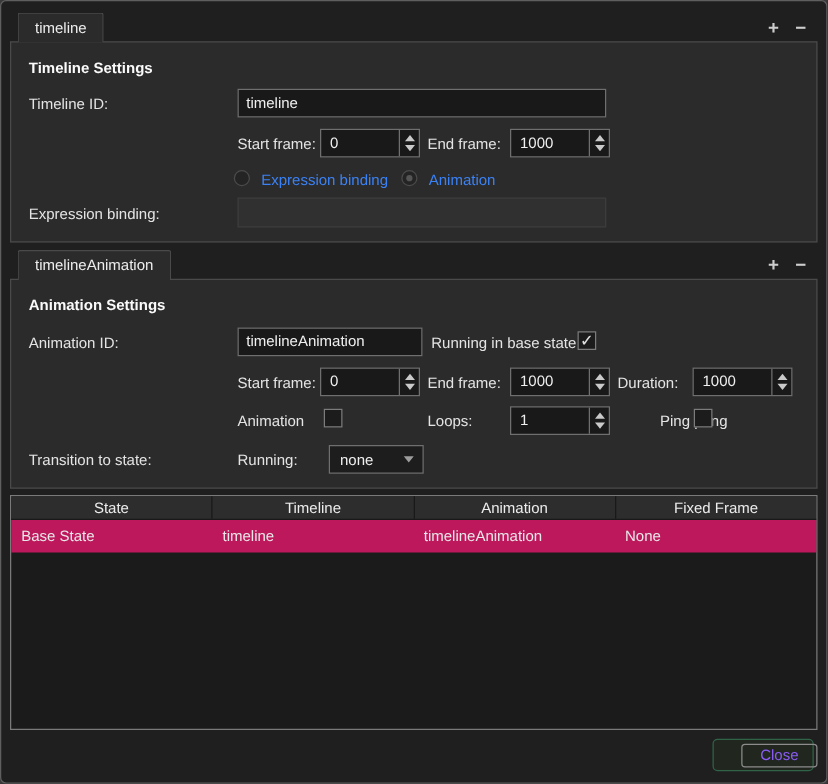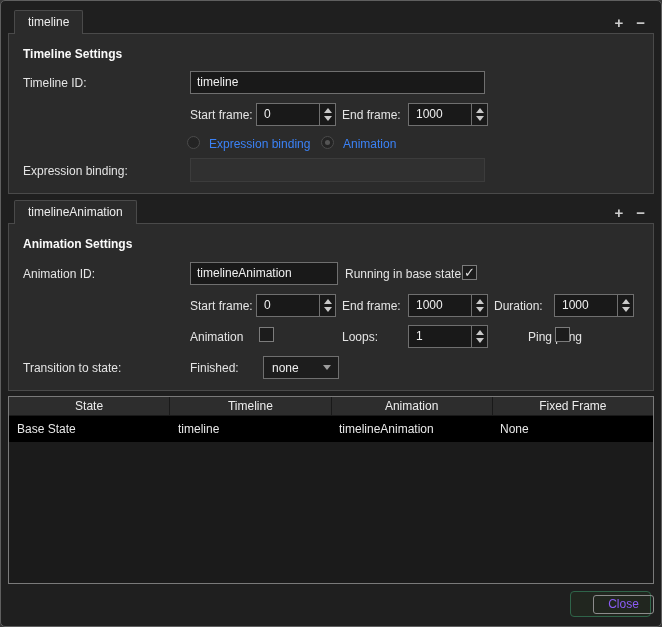--- a/index.html
+++ b/index.html
@@ -140,21 +140,21 @@
     width:646px; height:188px;
     background:#1b1b1b;
     border:1px solid #7a7a7a;
   }
   .thead { display:flex; height:19px; background:#2d2d2d; border-bottom:1px solid #191919; }
   .th {
     flex:1; text-align:center; line-height:18px; color:#ececec;
     border-right:1px solid #191919;
   }
   .th:last-child { border-right:none; }
-  .trow { display:flex; height:26px; background:#000000; }
+  .trow { display:flex; height:26px; background:#be185d; }
   .td { flex:1; line-height:26px; padding-left:8px; color:#e8e8e8; }
 
   
   .close-btn {
     position:absolute;
     left:569px; top:590px;
     width:81px; height:26px;
     background:#21261f;
     border:1px solid #2f6449;
     border-radius:4px;
@@ -268,21 +268,21 @@
       <span class="spin-buttons">
         <span class="tri-up"></span>
         <span class="tri-down"></span>
       </span>
     </div>
 
     <span class="lbl" style="left:485px; top:106px;margin-left:34px;">Ping pong</span>
     <span class="checkbox" style="left:546px; top:103px;" data-checked="false"></span>
 
     <span class="lbl" style="left:14px; top:137px;">Transition to state:</span>
-    <span class="lbl" style="left:181px; top:137px;">Finished:</span>
+    <span class="lbl" style="left:181px; top:137px;">Running:</span>
     <div class="combobox" style="left:254px; top:132px;">
       <span class="combo-value">none</span>
       <span class="combo-arrow"></span>
     </div>
   </div>
 
   <div class="state-table">
     <div class="thead">
       <div class="th">State</div>
       <div class="th">Timeline</div>

